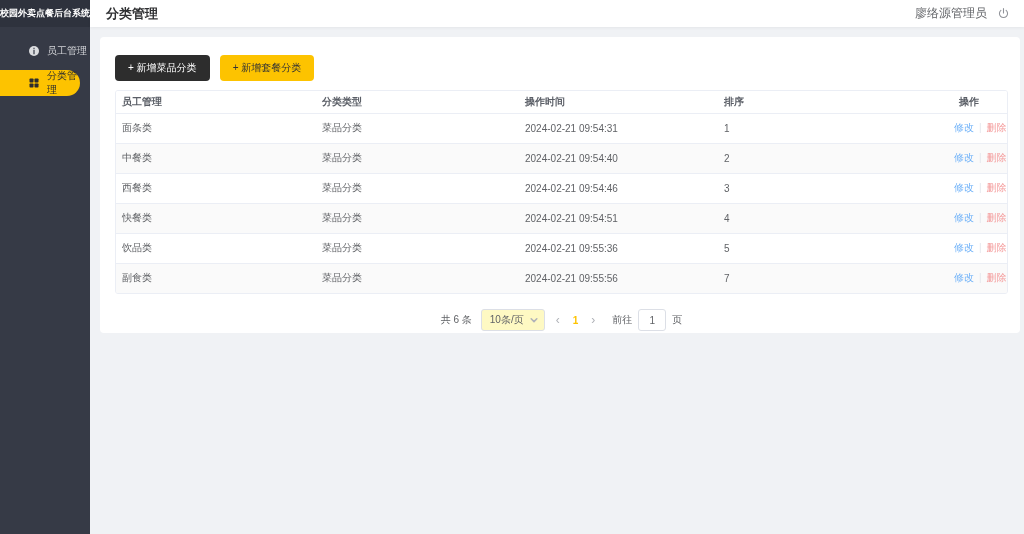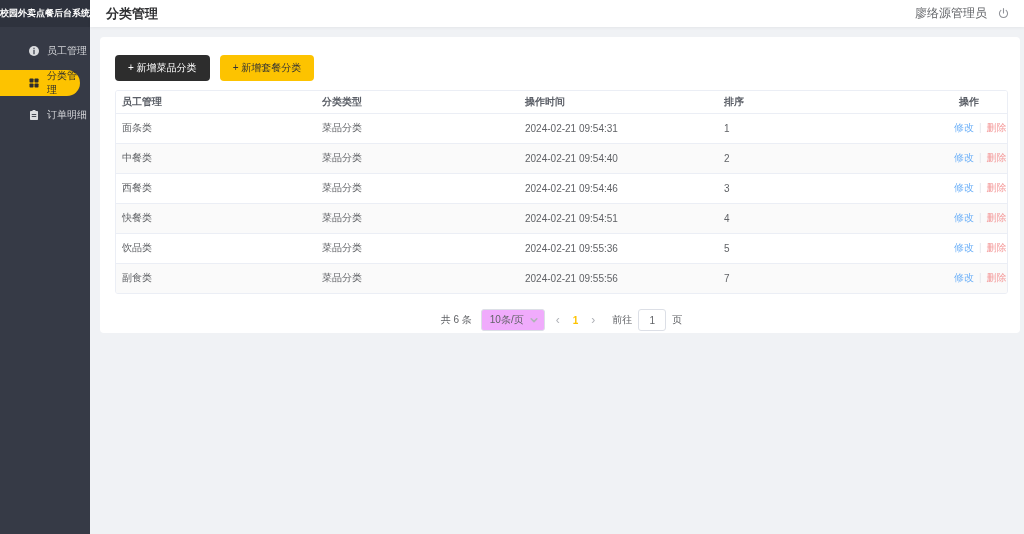--- a/index.html
+++ b/index.html
@@ -46,21 +46,21 @@
   tbody tr:nth-child(even) td { background:#fafafa; }
   td.op { text-align:right; padding-right:24px; white-space:nowrap; }
   .lnk { cursor:pointer; text-decoration:none; }
   .lnk-edit { color:var(--edit_link,#6eb1f8); }
   .lnk-del { color:var(--delete_link,#f49b9b); }
   .lnk-sep { color:#e4e7ed; margin:0 5px; }
 
   
   .pager { margin-top:15px; display:flex; align-items:center; justify-content:center; gap:9px; color:#606266; }
   .pg-total { }
-  .pg-size { border:1px solid #dcdfe6; border-radius:3px; height:22px; min-width:64px; padding:0 6px 0 8px; display:flex; align-items:center; gap:6px; cursor:pointer; background:#f0abfc; }
+  .pg-size { border:1px solid #dcdfe6; border-radius:3px; height:22px; min-width:64px; padding:0 6px 0 8px; display:flex; align-items:center; gap:6px; cursor:pointer; background:#fef9c3; }
   .pg-size svg { width:8px; height:8px; stroke:#b1b3b9; fill:none; stroke-width:2; stroke-linecap:round; stroke-linejoin:round; }
   .pg-arrow { color:#aeb0b6; font-size:12px; cursor:pointer; padding:0 2px; }
   .pg-num { color:var(--accent,#fdc300); font-weight:bold; cursor:pointer; padding:0 2px; }
   .pg-goto { display:flex; align-items:center; gap:6px; margin-left:6px; }
   .pg-input { width:28px; height:22px; border:1px solid #dcdfe6; border-radius:3px; text-align:center; font-size:10px; color:#606266; font-family:inherit; outline:none; }
 </style>
 </head>
 <body>
 
 <div class="app">
@@ -87,31 +87,20 @@
               <rect x="13" y="3" width="8" height="8" rx="1.5"></rect>
               <rect x="3" y="13" width="8" height="8" rx="1.5"></rect>
               <rect x="13" y="13" width="8" height="8" rx="1.5"></rect>
             </svg>
         </span>
         <span class="nav-label">分类管理</span>
       </div>
 
 
 
-      <div class="nav-item">
-        <span class="ico">
-          <svg viewBox="0 0 24 24">
-              <rect x="4" y="4" width="16" height="18" rx="1.5"></rect>
-              <rect x="9" y="2" width="6" height="4" rx="1"></rect>
-              <rect x="7.5" y="10" width="9" height="1.8" fill="#363a46"></rect>
-              <rect x="7.5" y="14" width="9" height="1.8" fill="#363a46"></rect>
-            </svg>
-        </span>
-        <span class="nav-label">订单明细</span>
-      </div>
 
     </nav>
   </aside>
 
   <div class="main">
 
     <header class="topbar">
       <div class="page-title">分类管理</div>
       <div class="user-area">
         <span class="username">廖络源管理员</span>

